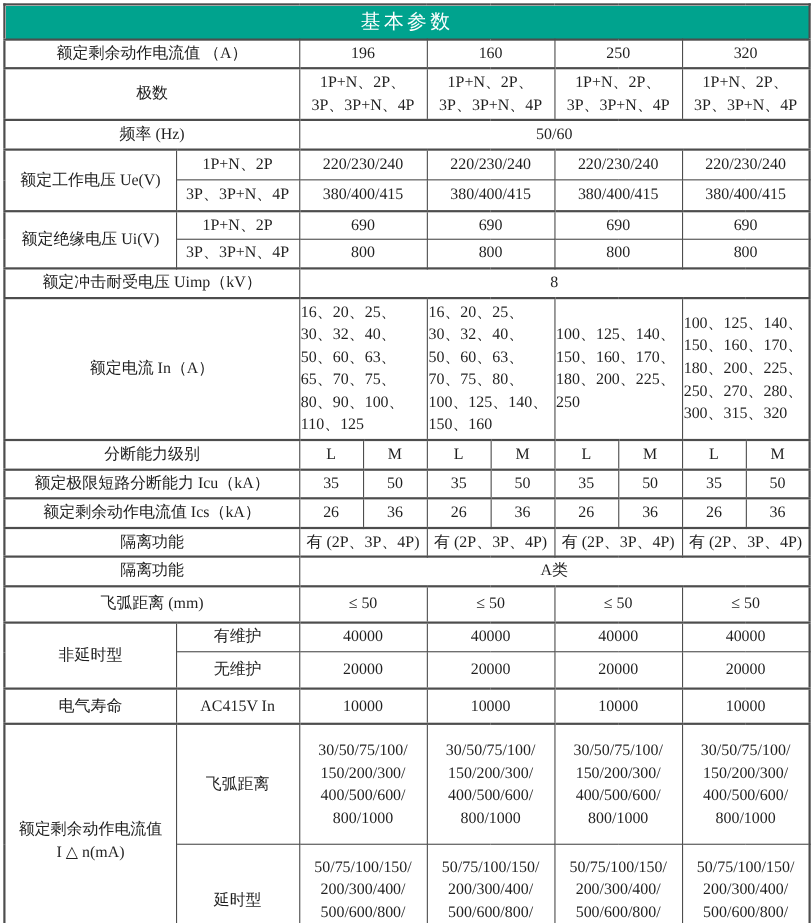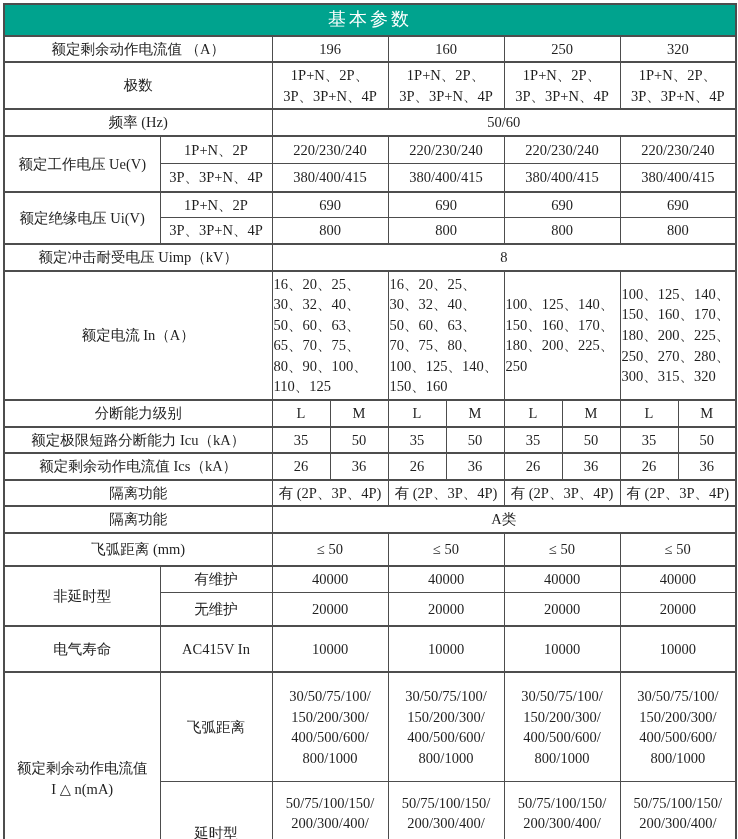--- a/index.html
+++ b/index.html
@@ -225,21 +225,21 @@
   <td colspan="2">40000</td>
 </tr>
 <tr style="height:33px">
   <td>无维护</td>
   <td colspan="2">20000</td>
   <td colspan="2">20000</td>
   <td colspan="2">20000</td>
   <td colspan="2">20000</td>
 </tr>
 
-<tr class="sect" style="height:46px">
+<tr class="sect" style="height:32px">
   <td>电气寿命</td>
   <td>AC415V In</td>
   <td colspan="2">10000</td>
   <td colspan="2">10000</td>
   <td colspan="2">10000</td>
   <td colspan="2">10000</td>
 </tr>
 
 <tr class="sect" style="height:110px">
   <td rowspan="2">额定剩余动作电流值

